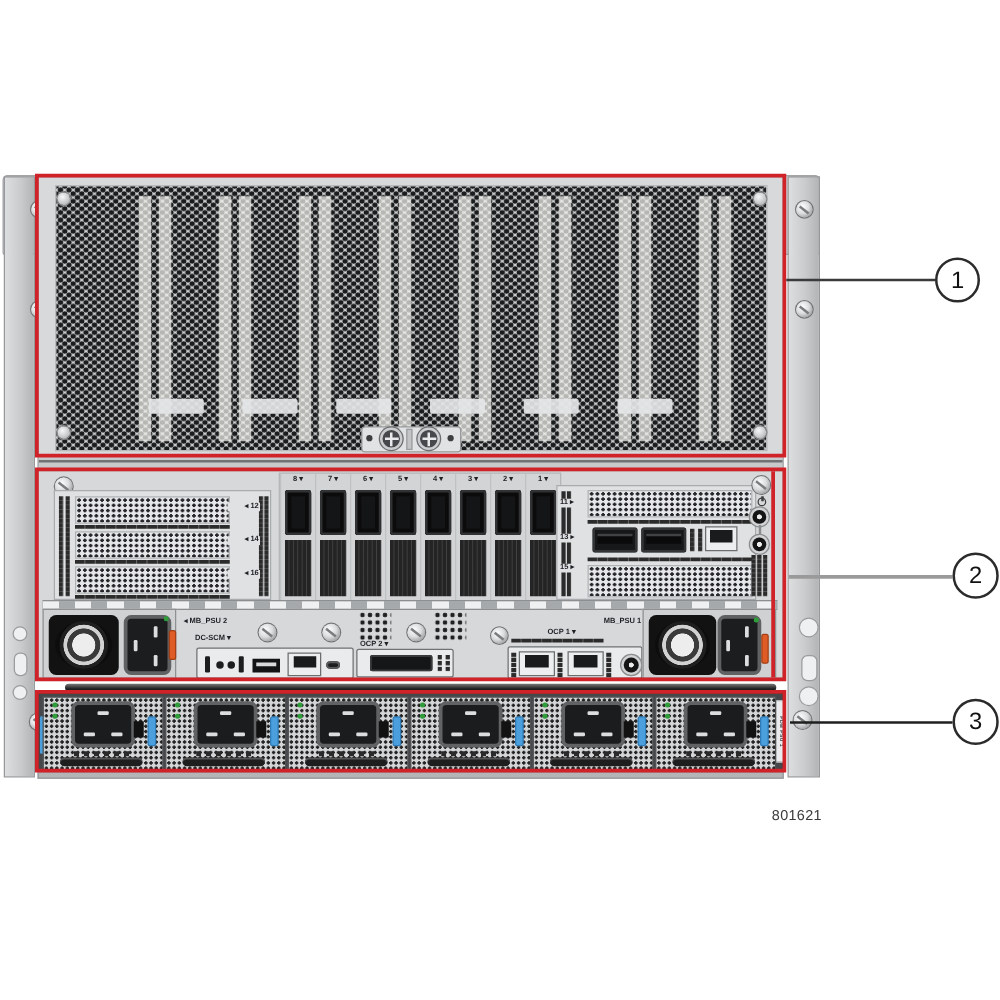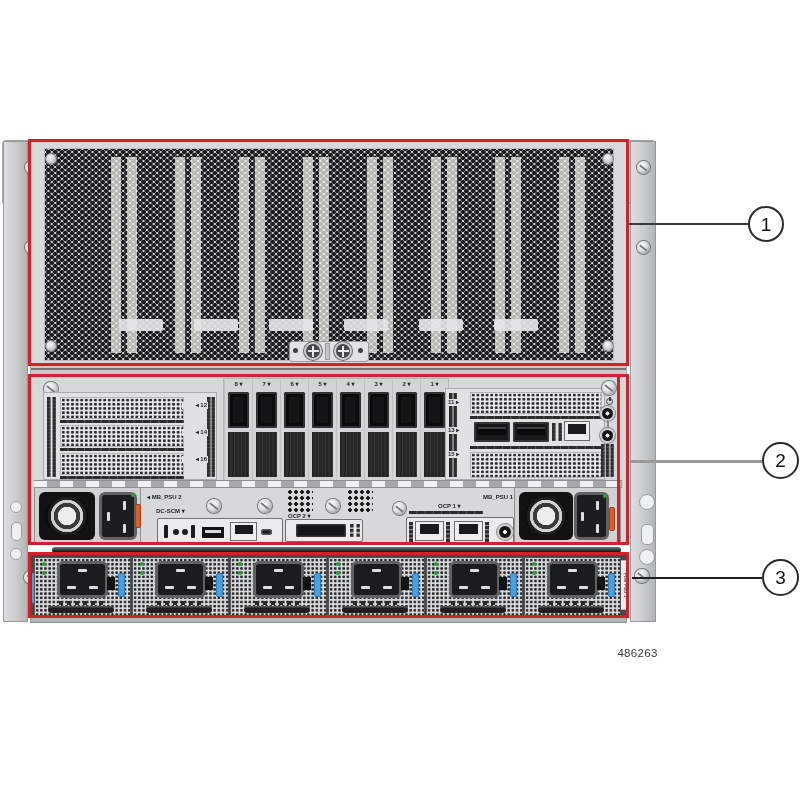--- a/index.html
+++ b/index.html
@@ -466,14 +466,14 @@
   </div>
   <div class="cline" style="left:631px;top:460px;width:131px;height:2.5px;background:#9a9a9a"></div>
   <div class="ccircle" style="left:762px;top:442px;width:37px;height:37px">
     <span>2</span>
   </div>
   <div class="cline" style="left:632px;top:577px;width:130px;height:2px;background:#1f1f1f"></div>
   <div class="ccircle" style="left:762px;top:559px;width:37px;height:37px">
     <span>3</span>
   </div>
 
-  <div class="fignum" style="left:600px;top:648px;width:75px;text-align:center">486263</div>
+  <div class="fignum" style="left:600px;top:648px;width:75px;text-align:center">801621</div>
 </div>
 
 </body></html>

